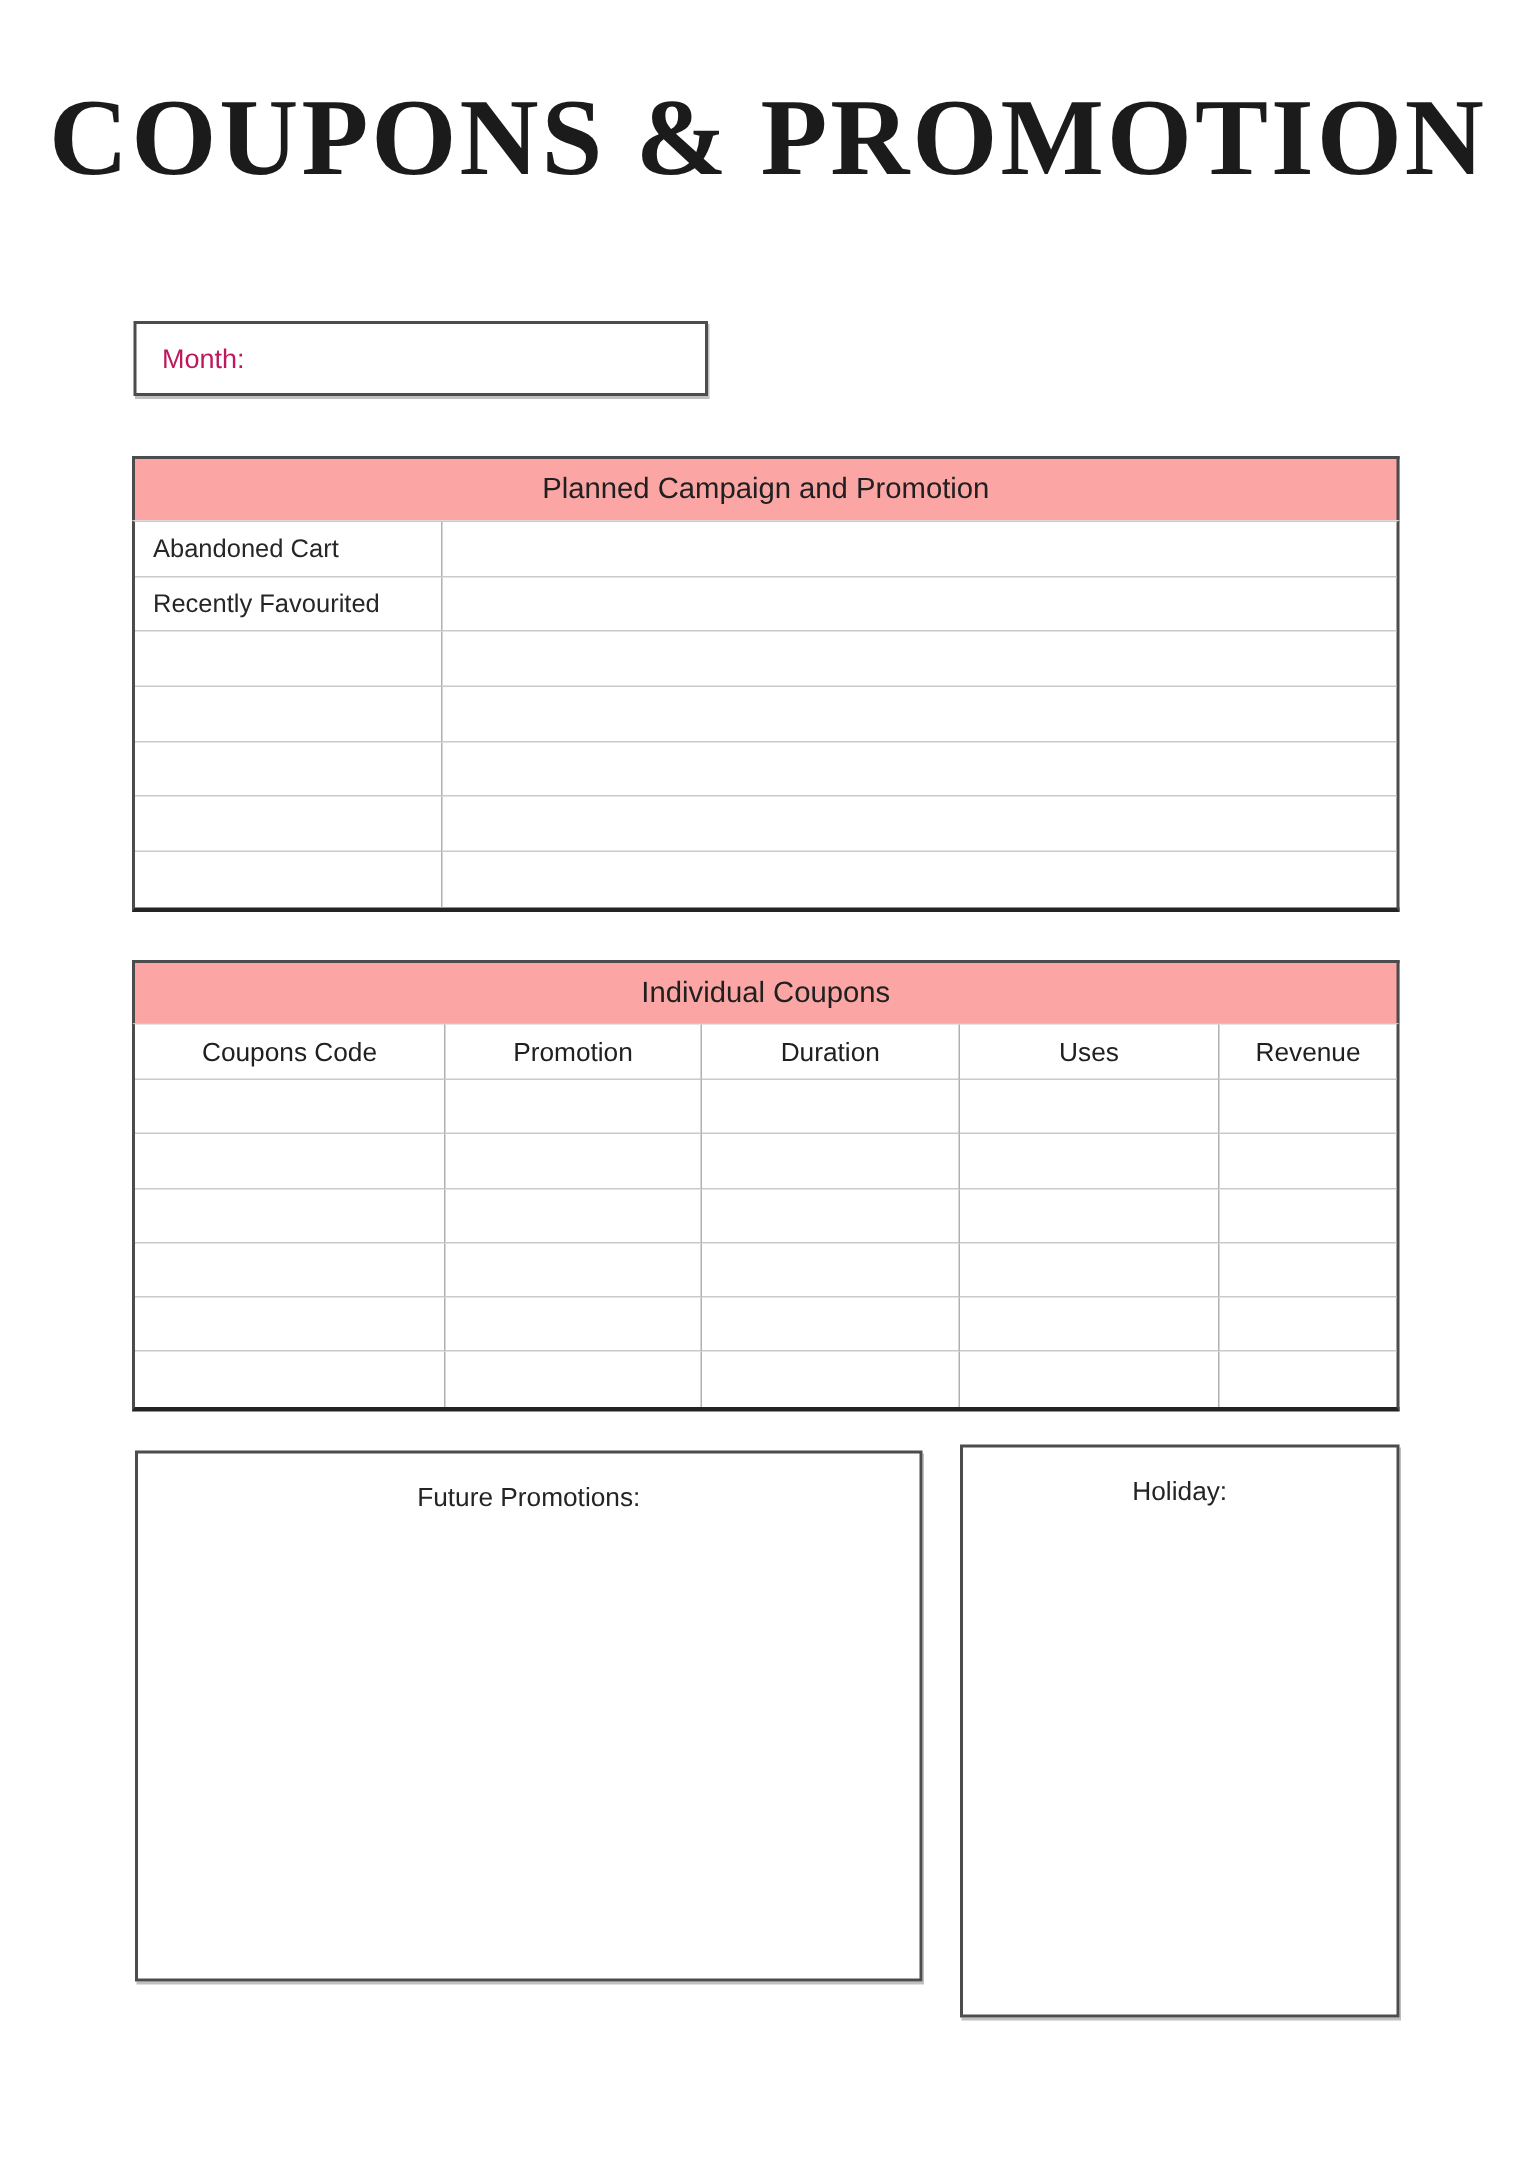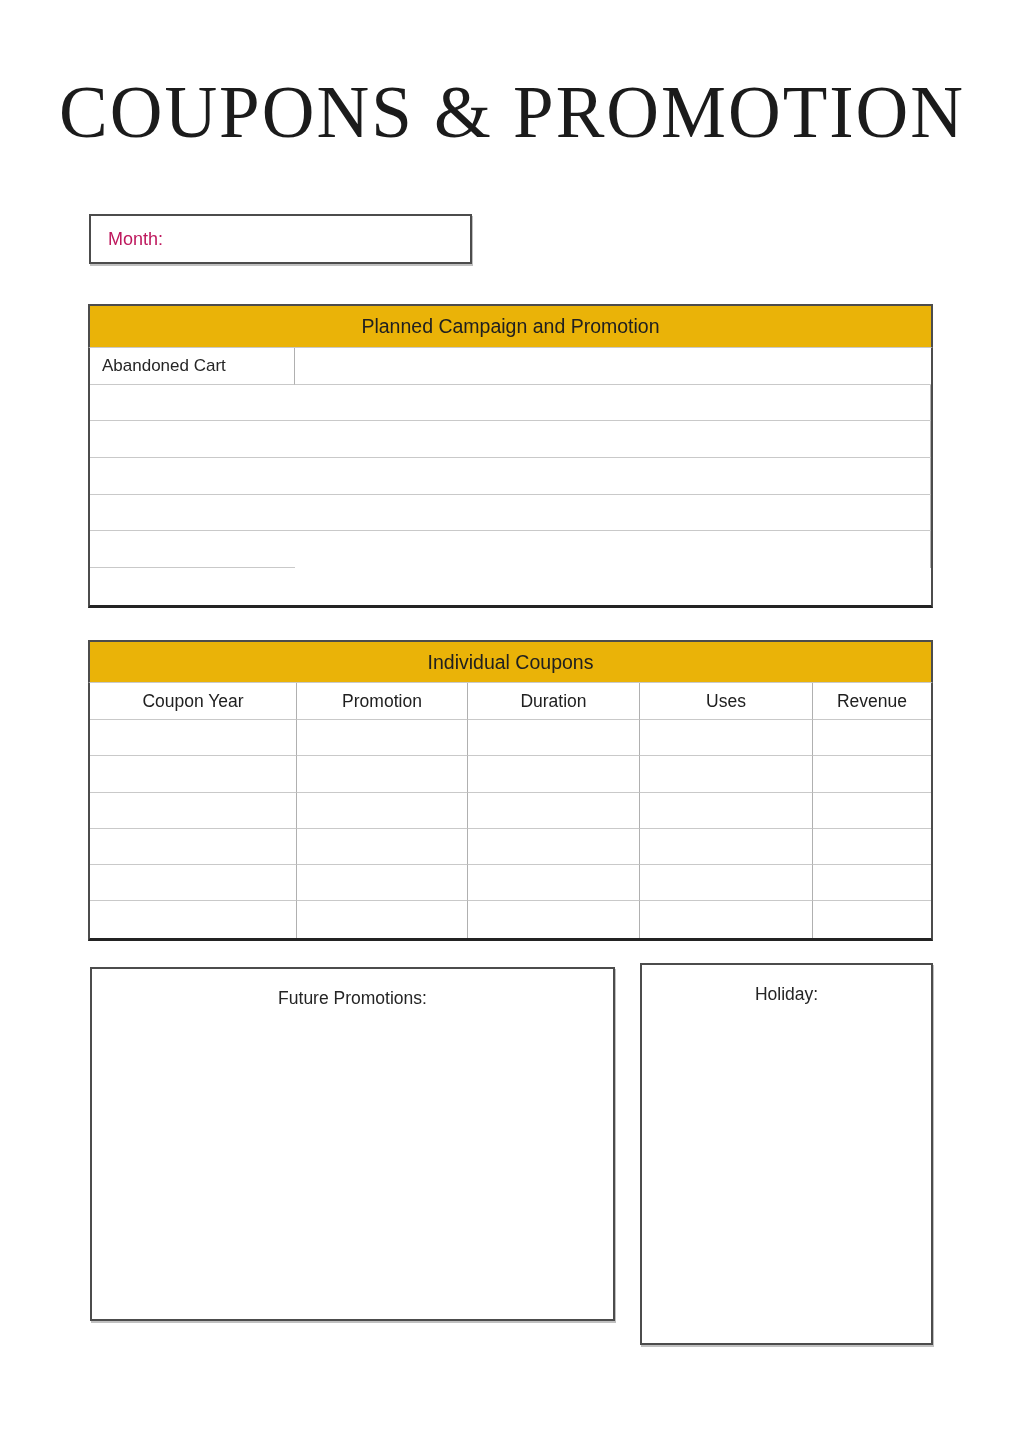--- a/index.html
+++ b/index.html
@@ -5,24 +5,24 @@
   html,body { margin:0; padding:0; background:#ffffff; }
   .page {
     position:relative;
     width:1024px; height:1448px;
     background:#ffffff;
     font-family:"Liberation Sans", sans-serif;
     color:#262626;
     overflow:hidden;
   }
   .page-title {
-    position:absolute; top:76px; left:0; width:100%;
+    position:absolute; top:55px; left:0; width:100%;
     text-align:center;
     font-family:"Liberation Serif", serif;
-    font-weight:400;
+    font-weight:700;
     font-size:73px;
     letter-spacing:2px;
     line-height:1;
     color:#1b1b1b;
     white-space:nowrap;
   }
   
   .field-box {
     position:absolute;
     height:50px;
@@ -40,21 +40,21 @@
   #month-box { left:89px; top:214px; width:383px; }
   #year-box  { left:540px; top:214px; width:390px; }
 
   
   .tbl {
     position:absolute;
     width:845px;
     box-sizing:border-box;
   }
   .tbl-title {
-    background:#eab308;
+    background:#fca5a5;
     border:2px solid #4c4c4c;
     border-bottom:none;
     box-sizing:border-box;
     text-align:center;
     font-size:19.5px;
     color:#202020;
     display:flex; align-items:center; justify-content:center;
   }
   .tbl-body {
     border-left:2px solid #4c4c4c;
@@ -133,20 +133,21 @@
     <span class="field-label">Month:</span>
     <span class="field-value"></span>
   </div>
 
   <div class="tbl" id="campaign-table">
     <div class="tbl-title">Planned Campaign and Promotion</div>
     <div class="tbl-body campaign-grid">
       <div class="cell lbl">Abandoned Cart</div>
       <div class="cell val"></div>
 
+      <div class="cell lbl">Recently Favourited</div>
       <div class="cell val"></div>
 
       <div class="cell lbl"></div>
       <div class="cell val"></div>
 
       <div class="cell lbl"></div>
       <div class="cell val"></div>
 
       <div class="cell lbl"></div>
       <div class="cell val"></div>
@@ -157,21 +158,21 @@
       <div class="row-last" style="display:contents">
         <div class="cell lbl"></div>
         <div class="cell val"></div>
       </div>
     </div>
   </div>
 
   <div class="tbl" id="coupons-table">
     <div class="tbl-title">Individual Coupons</div>
     <div class="tbl-body coupons-grid">
-      <div class="cell head">Coupon Year</div>
+      <div class="cell head">Coupons Code</div>
       <div class="cell head">Promotion</div>
       <div class="cell head">Duration</div>
       <div class="cell head">Uses</div>
       <div class="cell head col-last">Revenue</div>
 
       <div class="cell"></div>
       <div class="cell"></div>
       <div class="cell"></div>
       <div class="cell"></div>
       <div class="cell col-last"></div>

